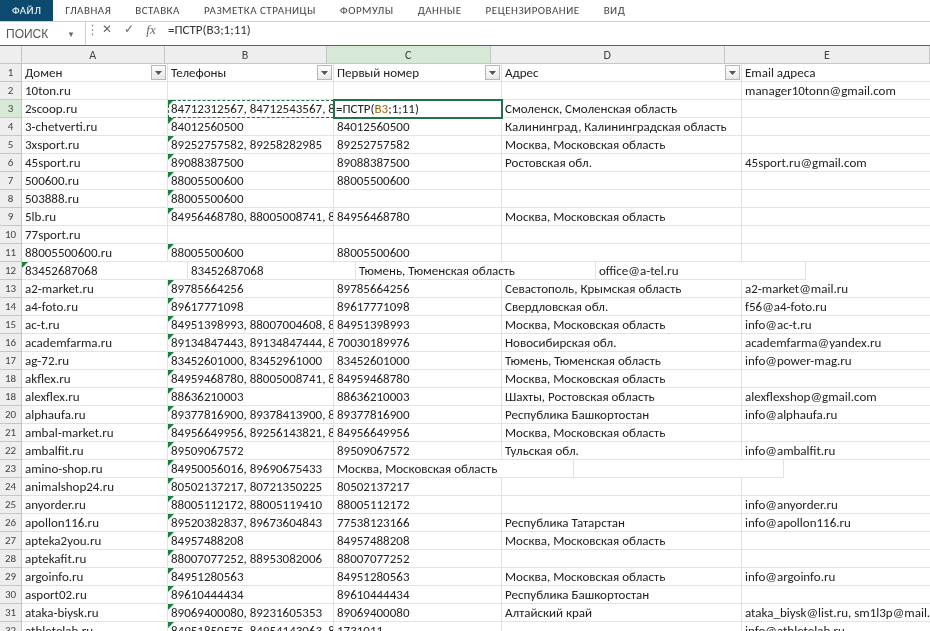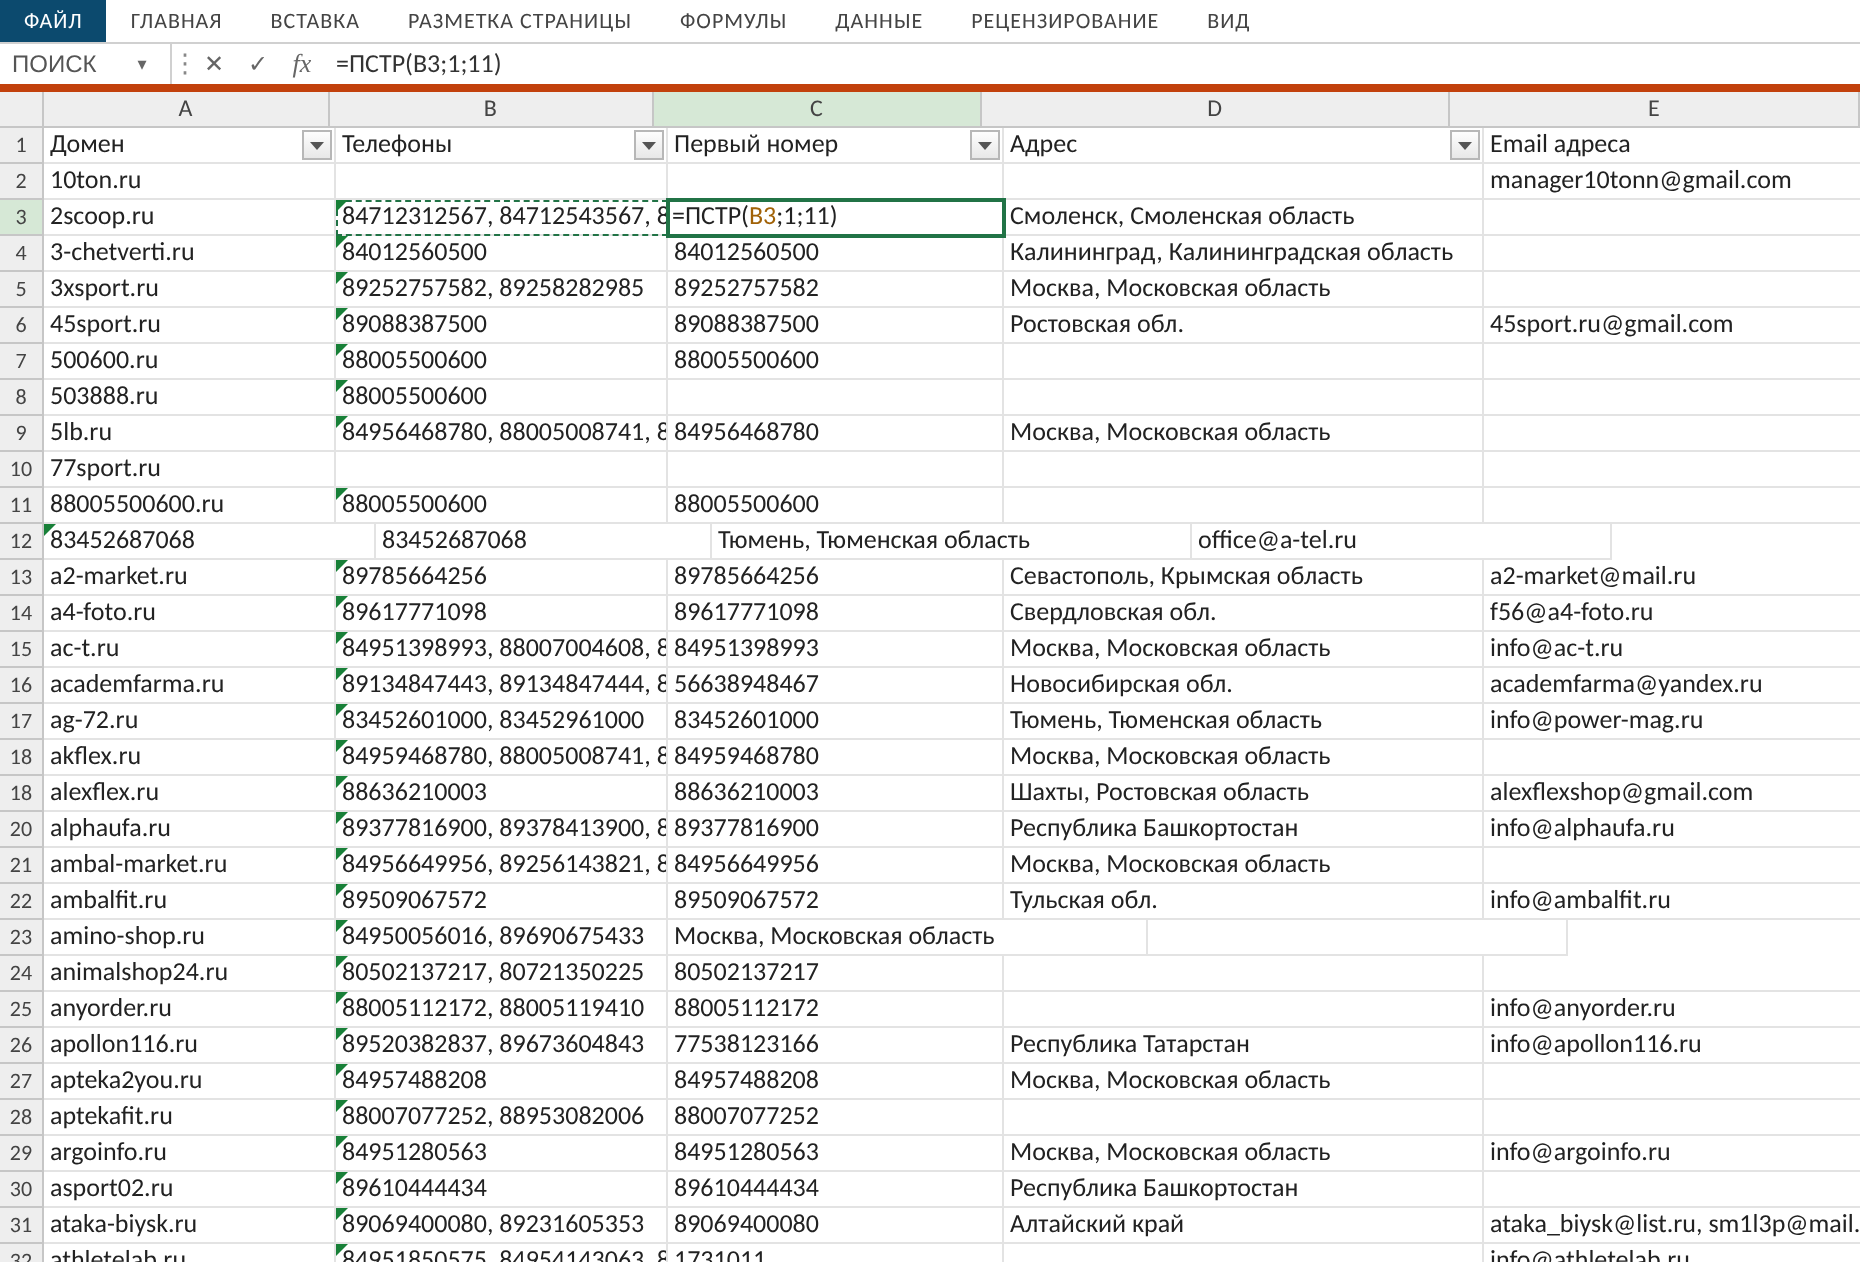--- a/index.html
+++ b/index.html
@@ -4,21 +4,21 @@
 <style>
   * { box-sizing: border-box; margin: 0; padding: 0; }
   html, body { font-family: Calibri, Arial, sans-serif; font-size: 13px; color: #222; background: #fff; width: 930px; }
   
   
   .ribbon { display: flex; align-items: center; height: 22px; border-bottom: 1px solid #d0d0d0; }
   .ribbon .tab { padding: 0 12px; height: 100%; display: flex; align-items: center; font-size: 11px; color: #444; cursor: pointer; letter-spacing: .5px; }
   .ribbon .tab.file { background: #0c4a6e; color: #fff; font-weight: 500; }
   
   
-  .fbar { display: flex; align-items: center; height: 24px; border-bottom: 4px solid #c2410c; }
+  .fbar { display: flex; align-items: flex-start; height: 24px; border-bottom: 1px solid #c2410c; }
   .namebox-wrap { display: flex; align-items: center; border-right: 1px solid #d0d0d0; padding: 0 2px 0 6px; width: 86px; height: 100%; }
   .namebox { border: none; outline: none; font-size: 12px; width: 58px; color: #555; }
   .namebox-dd { width: 14px; text-align: center; color: #666; font-size: 9px; }
   .fbar .sep { width: 10px; text-align: center; color: #888; }
   .fbar .ico { width: 22px; text-align: center; color: #666; font-size: 12px; cursor: pointer; }
   .fbar .ico.fx { font-style: italic; font-family: 'Times New Roman', serif; font-size: 13px; }
   .fbar .fbox { flex: 1; padding: 0 6px; font-size: 13px; color: #333; }
   
   
   .grid-wrap { position: relative; }
@@ -238,21 +238,21 @@
         <div class="cell cA">ac-t.ru</div>
         <div class="cell cB srcmark">84951398993, 88007004608, 8929</div>
         <div class="cell cC">84951398993</div>
         <div class="cell cD">Москва, Московская область</div>
         <div class="cell cE">info@ac-t.ru</div>
       </div>
       <div class="row">
         <div class="rowhdr">16</div>
         <div class="cell cA">academfarma.ru</div>
         <div class="cell cB srcmark">89134847443, 89134847444, 8913</div>
-        <div class="cell cC">56638948467</div>
+        <div class="cell cC">70030189976</div>
         <div class="cell cD">Новосибирская обл.</div>
         <div class="cell cE">academfarma@yandex.ru</div>
       </div>
       <div class="row">
         <div class="rowhdr">17</div>
         <div class="cell cA">ag-72.ru</div>
         <div class="cell cB srcmark">83452601000, 83452961000</div>
         <div class="cell cC">83452601000</div>
         <div class="cell cD">Тюмень, Тюменская область</div>
         <div class="cell cE">info@power-mag.ru</div>

